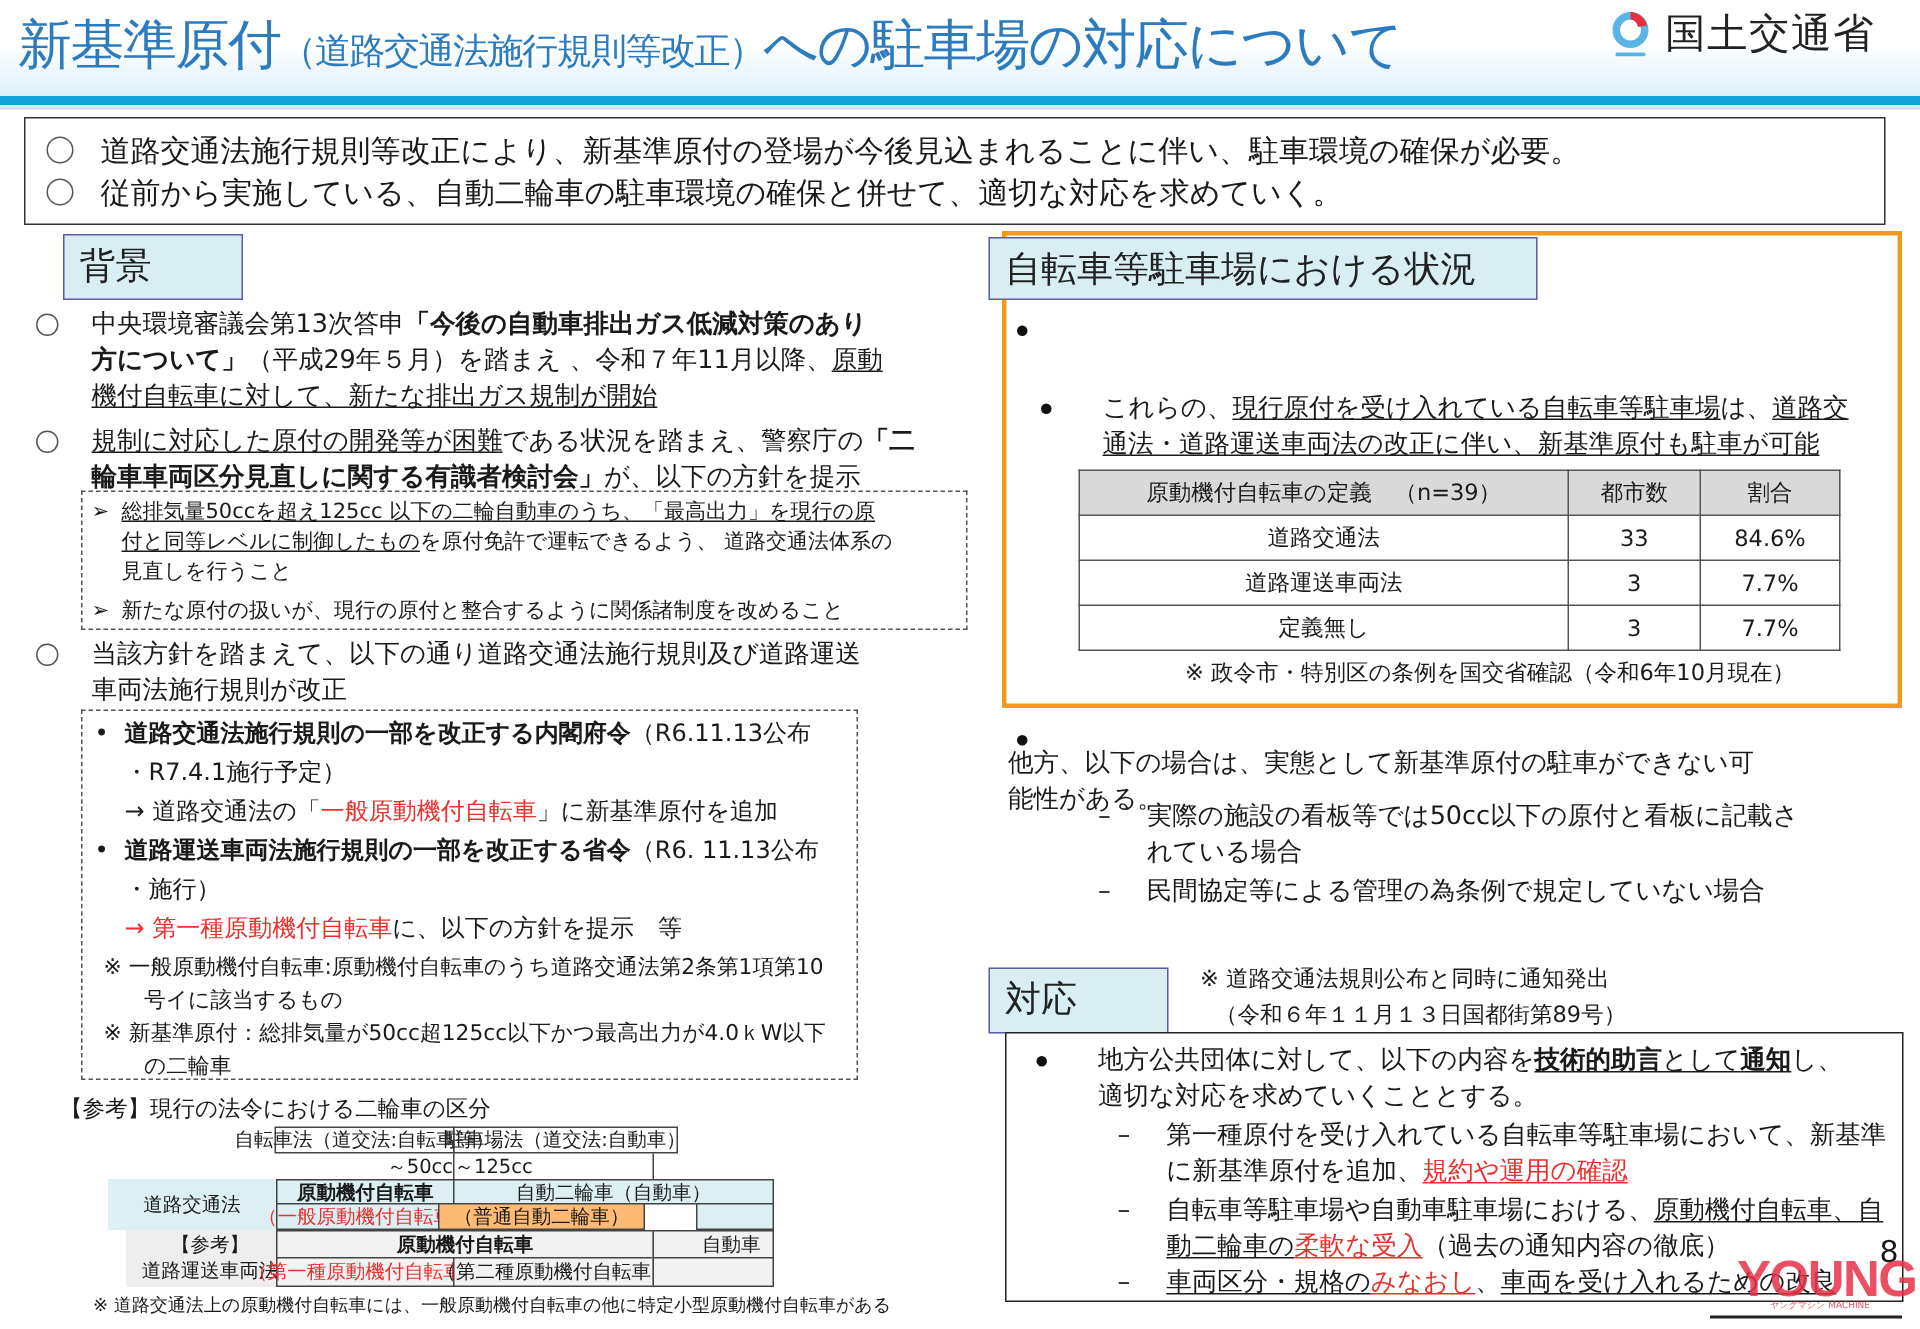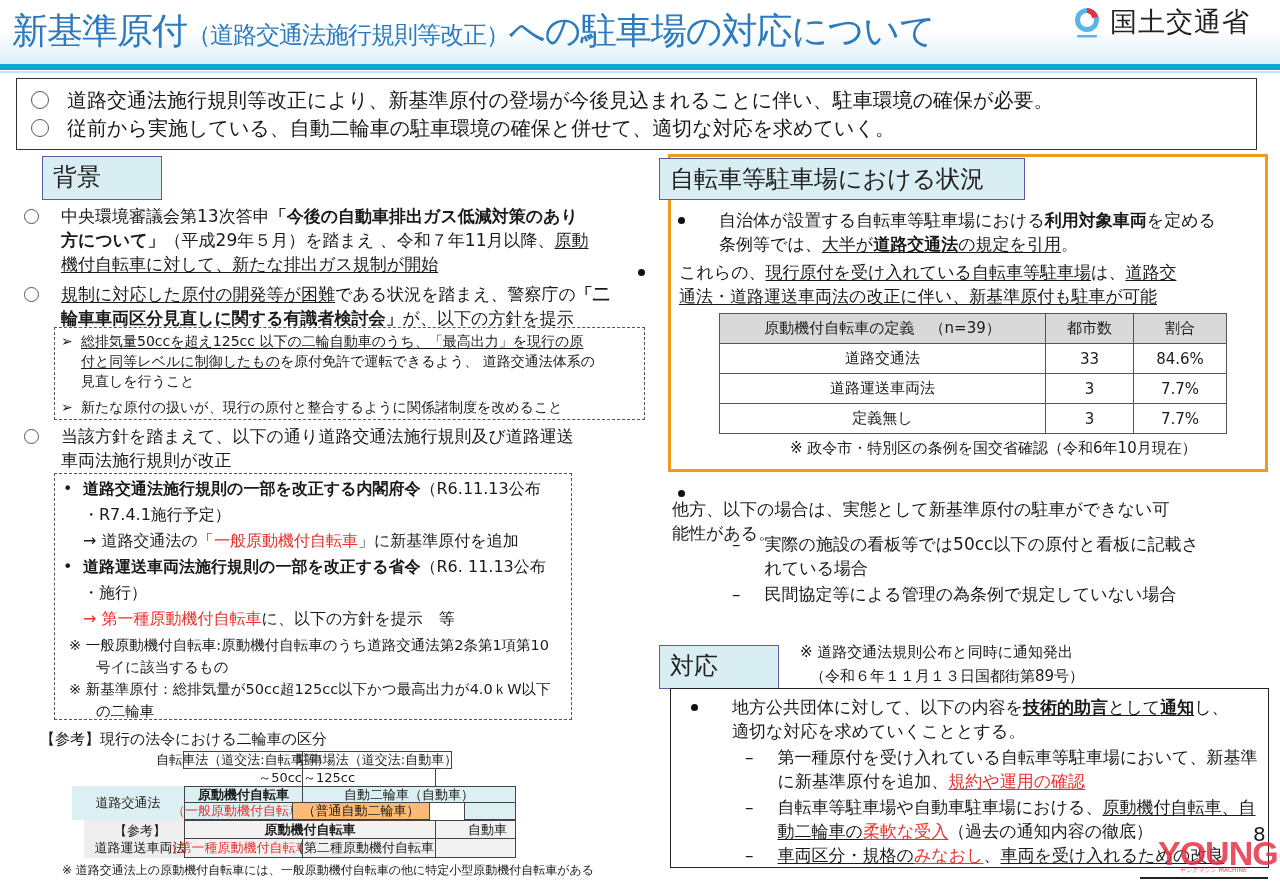--- a/index.html
+++ b/index.html
@@ -207,27 +207,23 @@
   <div style="position:absolute; left:62px; top:862px; font-size:12px; white-space:nowrap;">※  道路交通法上の原動機付自転車には、一般原動機付自転車の他に特定小型原動機付自転車がある</div>
 </div>
 
 <div class="orange-box"></div>
 <div class="sec-head" style="left:659px; top:158px; width:366px; height:42px;">
   <span>自転車等駐車場における状況</span>
 </div>
 
 <div class="rc-item" style="left:672px; top:208px; width:590px;">
   <span class="bullet"></span>
-  <div>
-    <span>自治体が設置する自転車等駐車場における</span><span class="b">利用対象車両</span><span>を定める</span><br>
-    <span>条例等では、</span><span class="u">大半が</span><span class="u b">道路交通法</span><span class="u">の規定を引用</span><span>。</span>
-  </div>
-</div>
-
-<div class="rc-item" style="left:632px; top:260px; width:590px;">
+</div>
+
+<div class="rc-item" style="left:688px; top:260px; width:590px;">
   <span class="bullet"></span>
   <div>
     <span>これらの、</span><span class="u">現行原付を受け入れている自転車等駐車場</span><span>は、</span><span class="u">道路交</span><br>
     <span class="u">通法・道路運送車両法の改正に伴い、新基準原付も駐車が可能</span>
   </div>
 </div>
 
 <table class="city">
   <thead>
     <tr>

